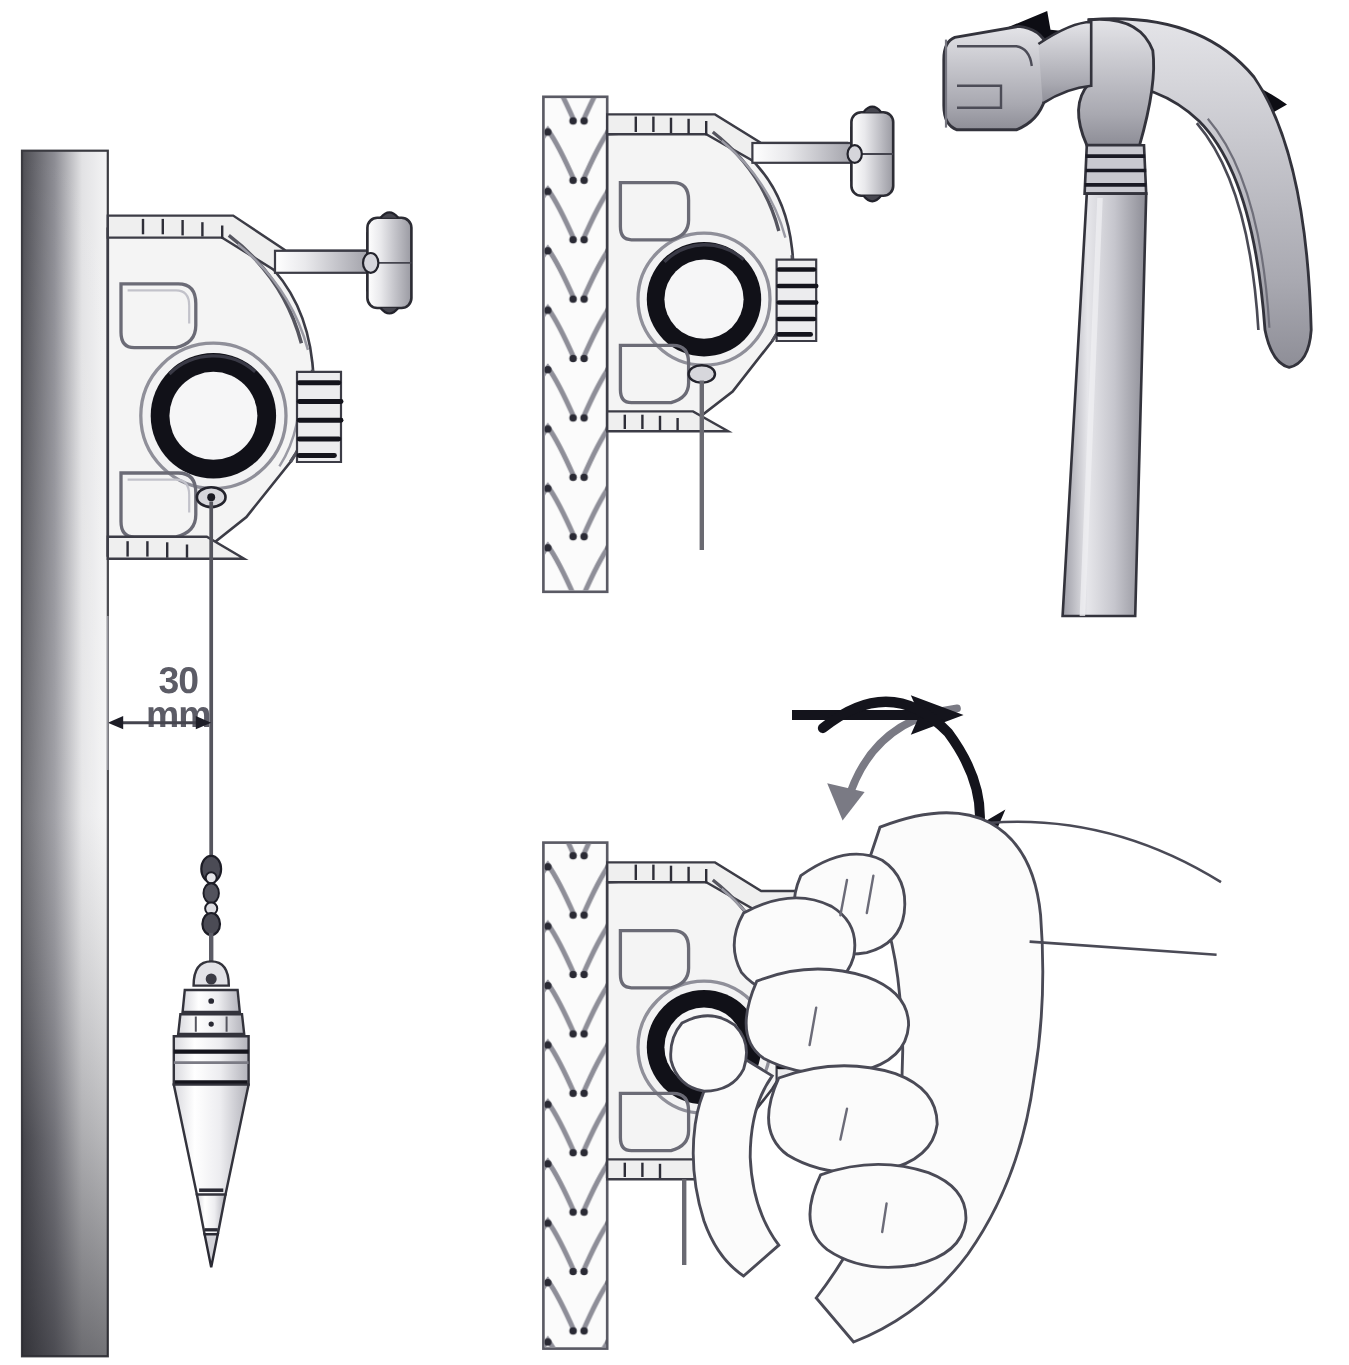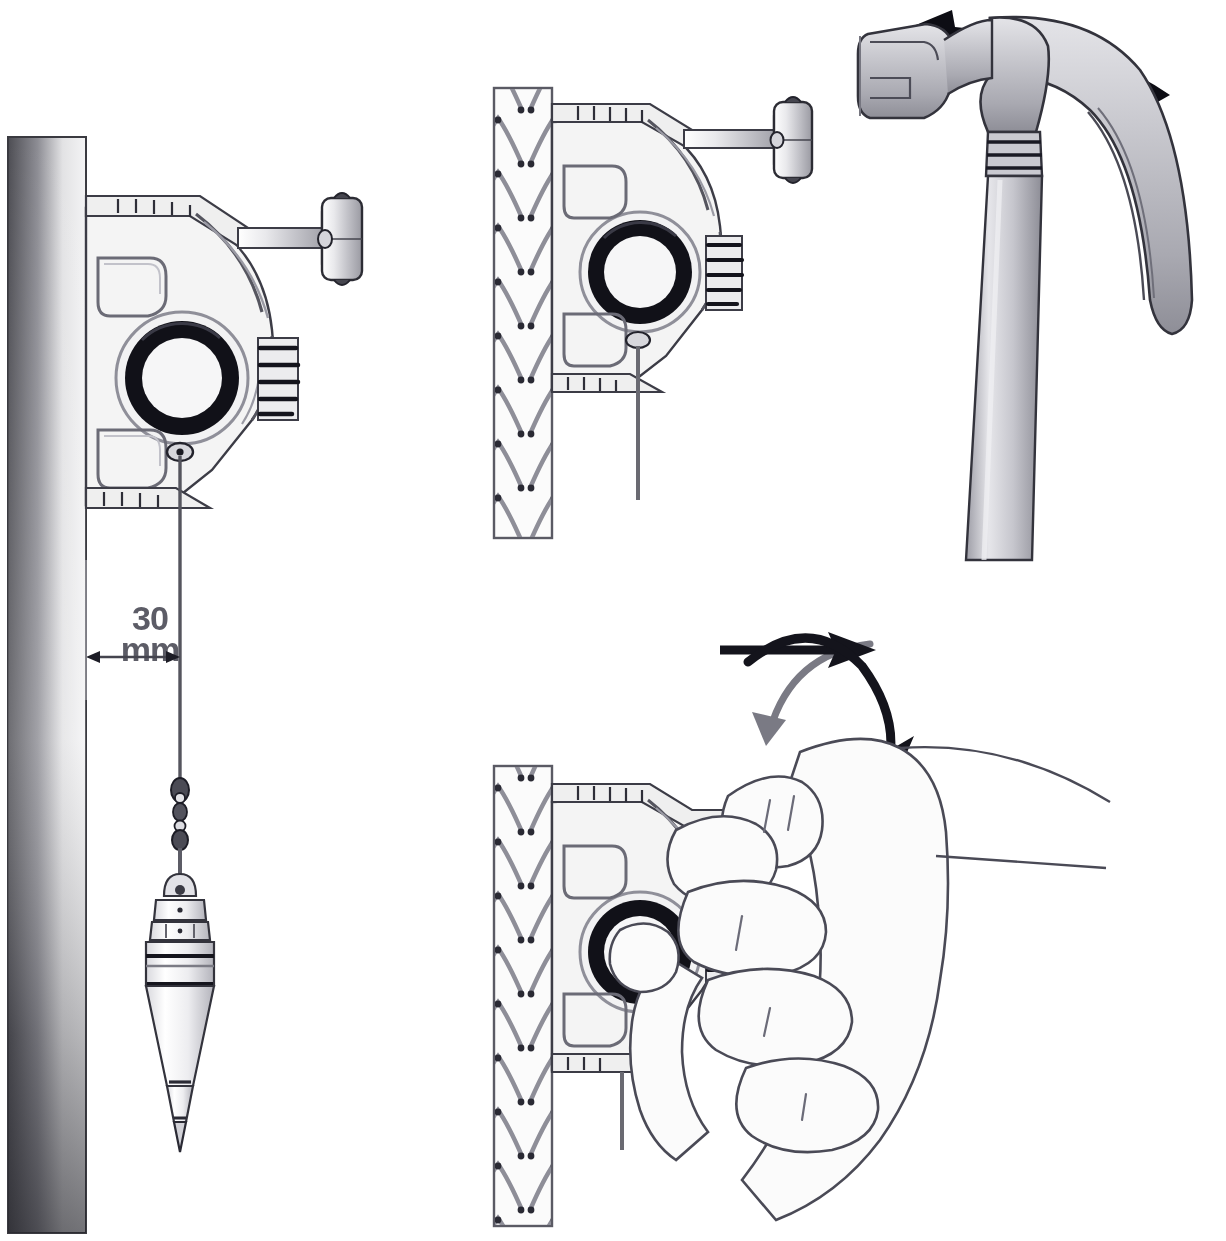--- a/index.html
+++ b/index.html
@@ -14,21 +14,21 @@
   #sheet {
     position: relative;
     width: 1226px;
     height: 1241px;
     background: #ffffff;
     overflow: hidden;
   }
   .panel {
     position: absolute;
   }
-  #panel-1 { left: 0px;   top: 0px;   width: 470px;  height: 1033px; }
+  #panel-1 { left: 12px;   top: 0px;   width: 470px;  height: 1033px; }
   #panel-2 { left: 470px; top: 60px;  width: 400px;  height: 500px;  }
   #panel-3 { left: 840px; top: 0px;   width: 386px;  height: 560px;  }
   #panel-4 { left: 470px; top: 620px; width: 756px;  height: 621px;  }
   svg { display: block; overflow: visible; }
   .dim-text {
     font-family: "Liberation Sans", sans-serif;
     font-size: 34px;
     font-weight: 700;
     fill: #5c5c66;
     letter-spacing: -1px;

